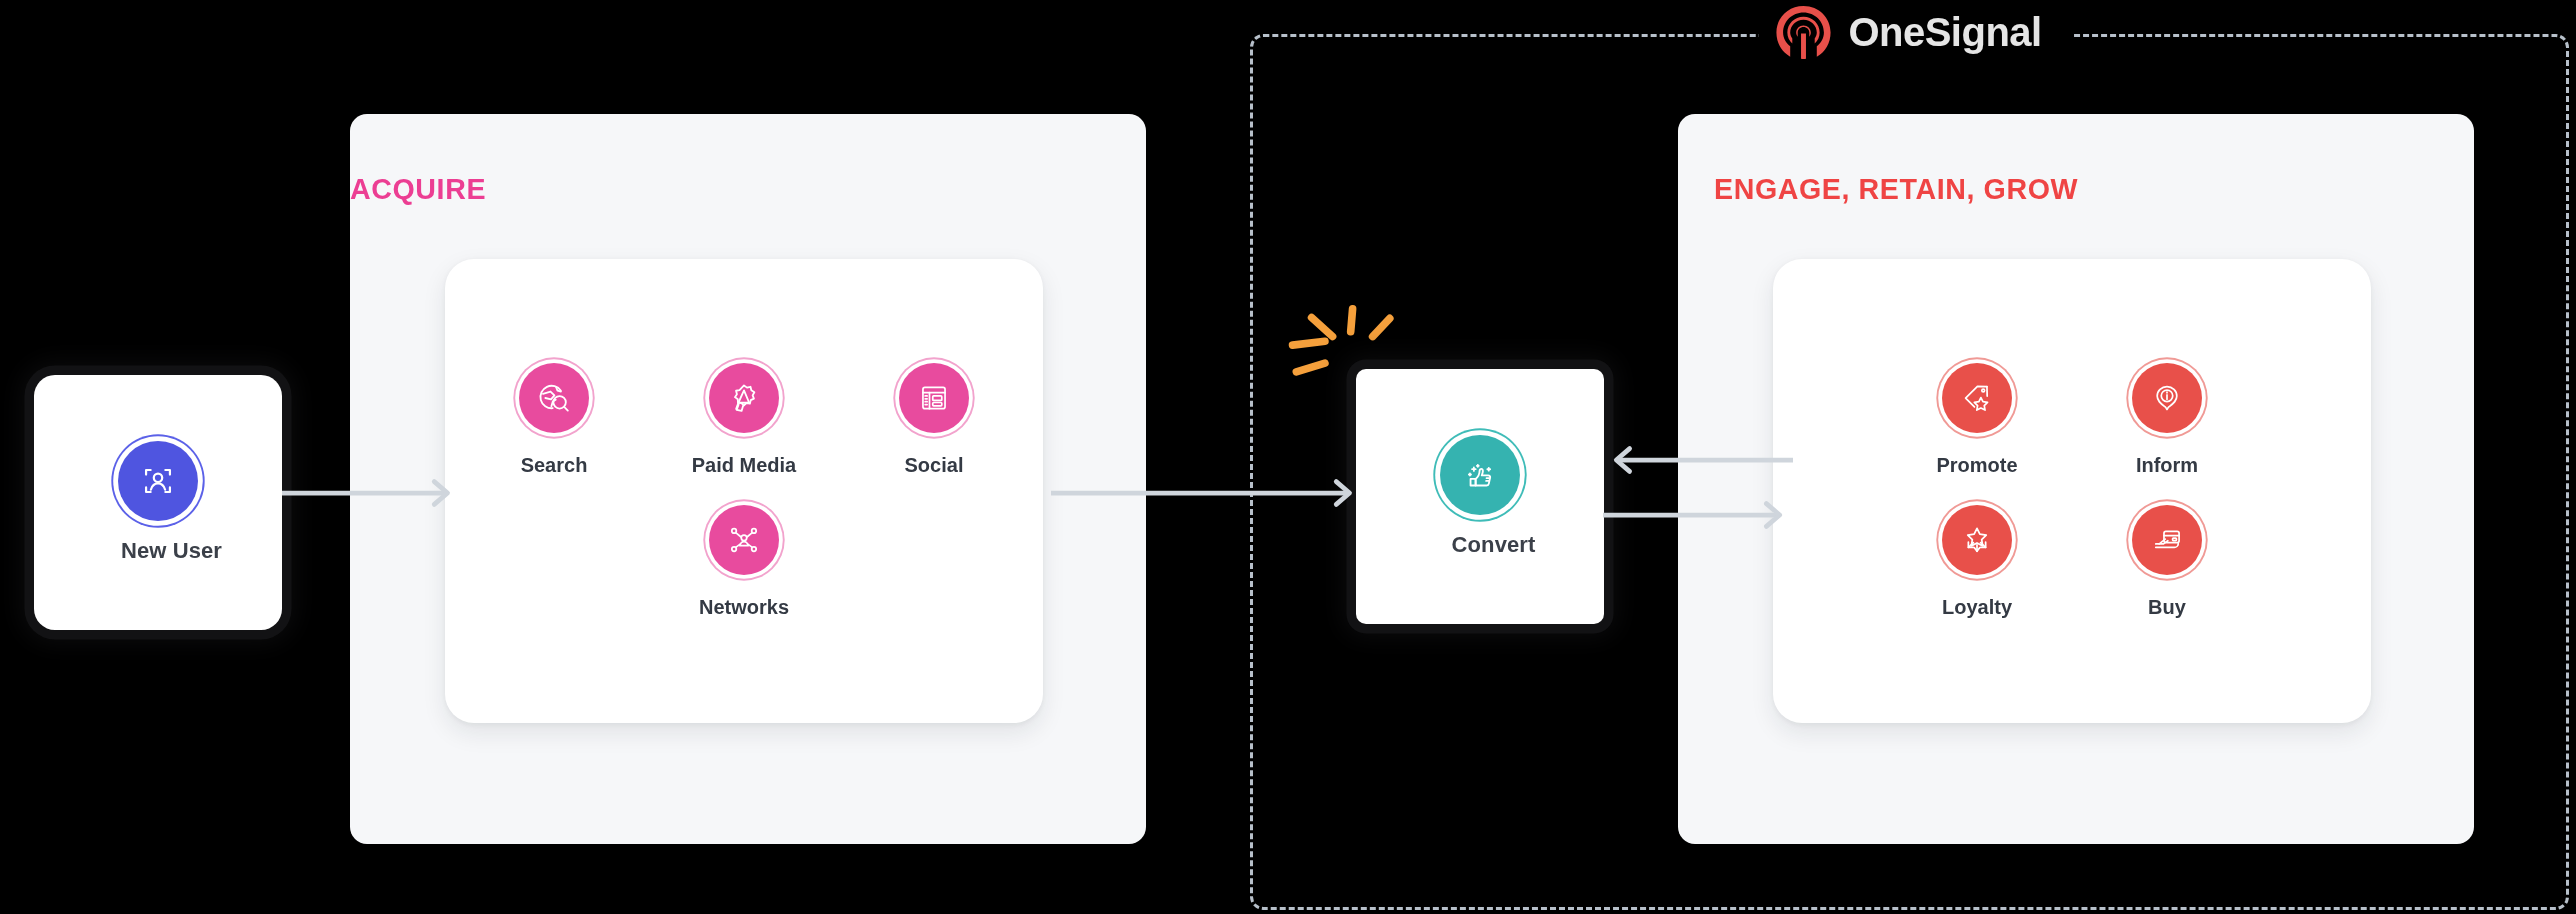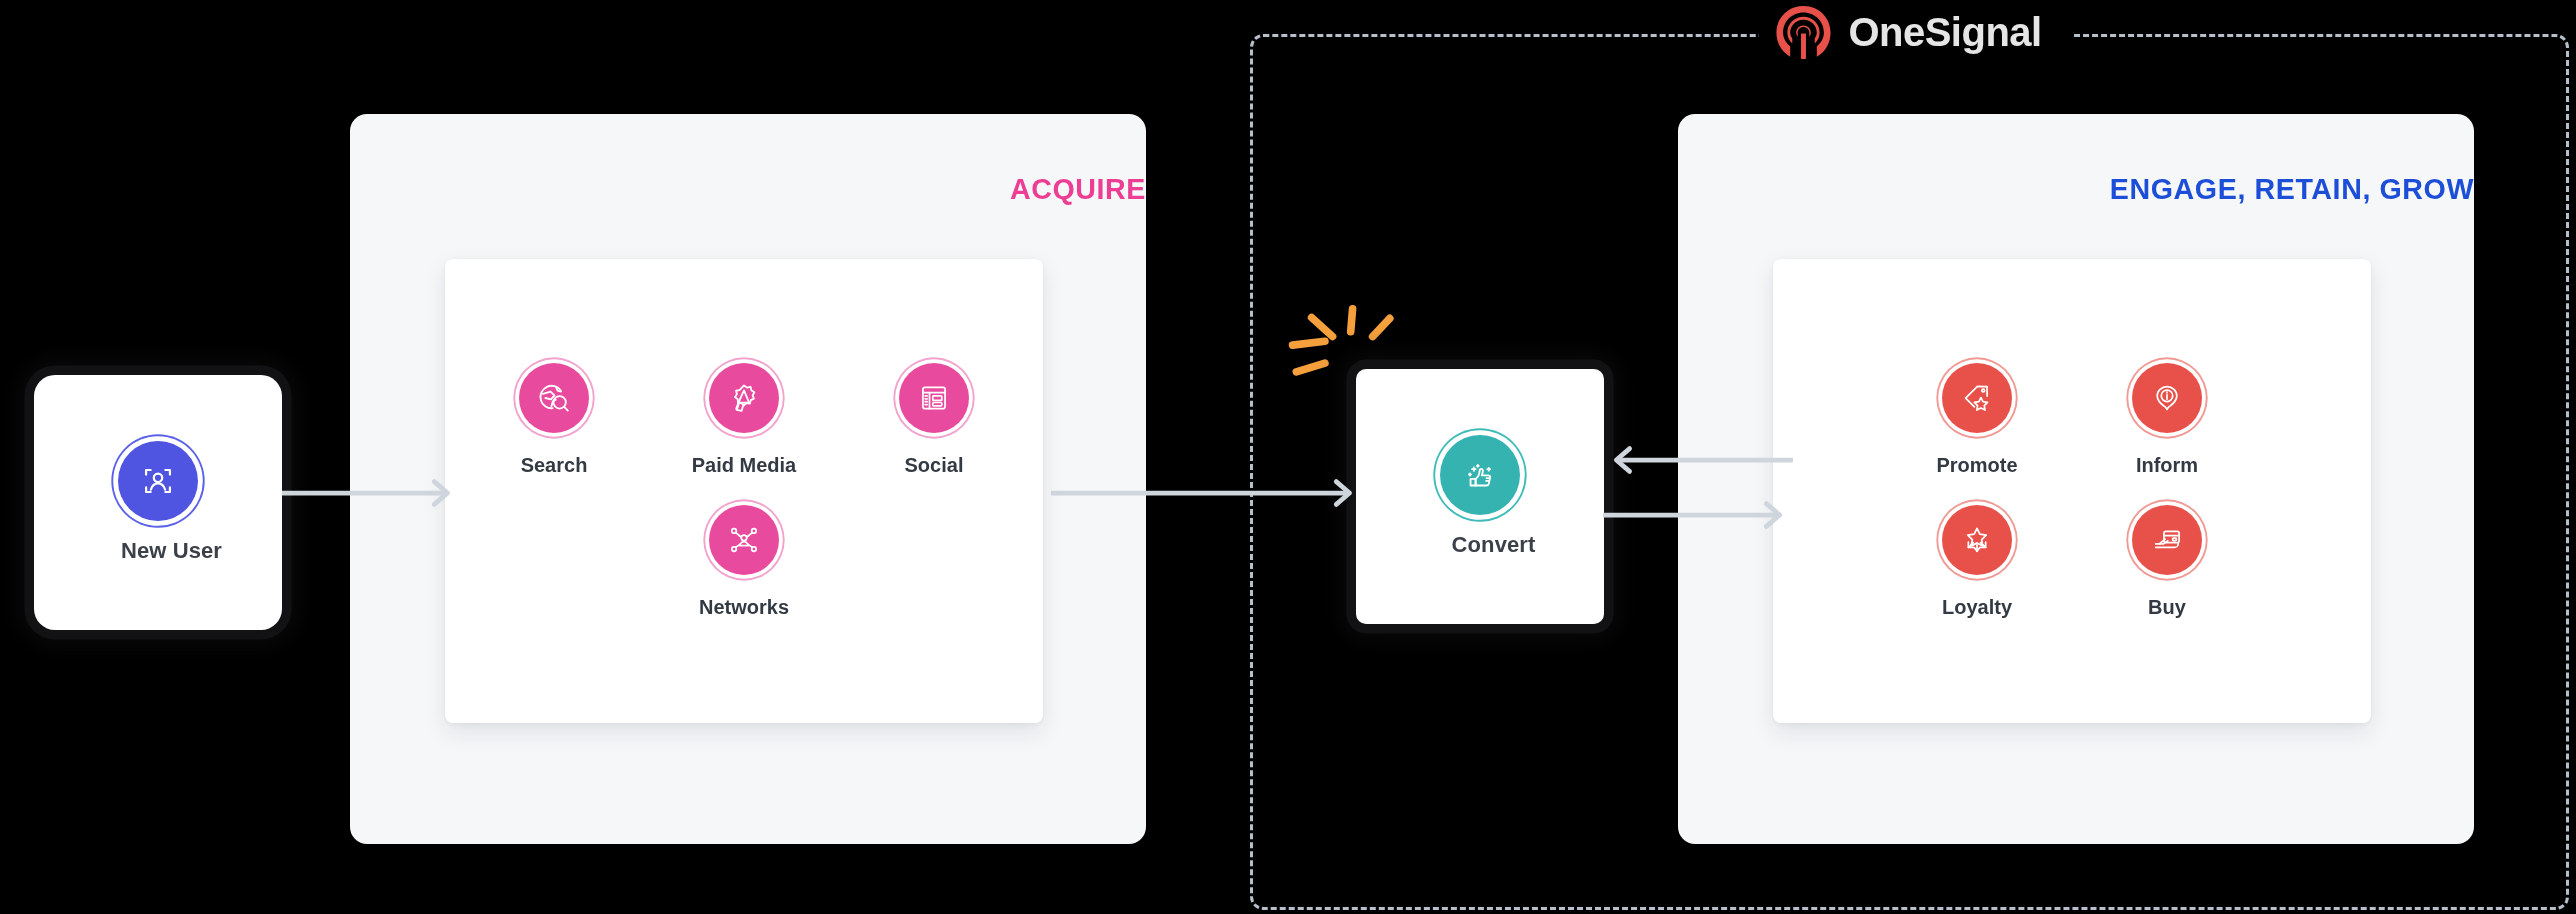--- a/index.html
+++ b/index.html
@@ -75,31 +75,31 @@
   .panel {
     position: absolute;
     background: #f6f7f9;
     border-radius: 17px;
   }
   #panel-acquire { left: 350px; top: 114px; width: 796px; height: 730px; }
   #panel-engage  { left: 1678px; top: 114px; width: 796px; height: 730px; }
 
   .panel-title {
     position: absolute; left: 0; right: 0; top: 59px;
-    text-align: right;
+    text-align: left;
     font-size: 28.6px; font-weight: 700; letter-spacing: 0.6px;
   }
   #panel-acquire .panel-title { color: #ec3e93; }
-  #panel-engage  .panel-title { color: #1d4ed8; }
+  #panel-engage  .panel-title { color: #ef4444; margin-left: 36px; }
 
   
   .card {
     position: absolute;
     background: #ffffff;
-    border-radius: 8px;
+    border-radius: 29px;
     box-shadow: 0 9.5px 25px rgba(25,30,45,.09), 0 1.9px 5.7px rgba(25,30,45,.05);
   }
   #card-acquire { left: 95px; top: 145px; width: 598px; height: 464px; }
   #card-engage  { left: 95px; top: 145px; width: 598px; height: 464px; }
 
   .icon-grid {
     position: absolute; inset: 0;
     display: flex; flex-direction: column;
     justify-content: center; gap: 28.6px;
     padding: 38px 32px; box-sizing: border-box;

